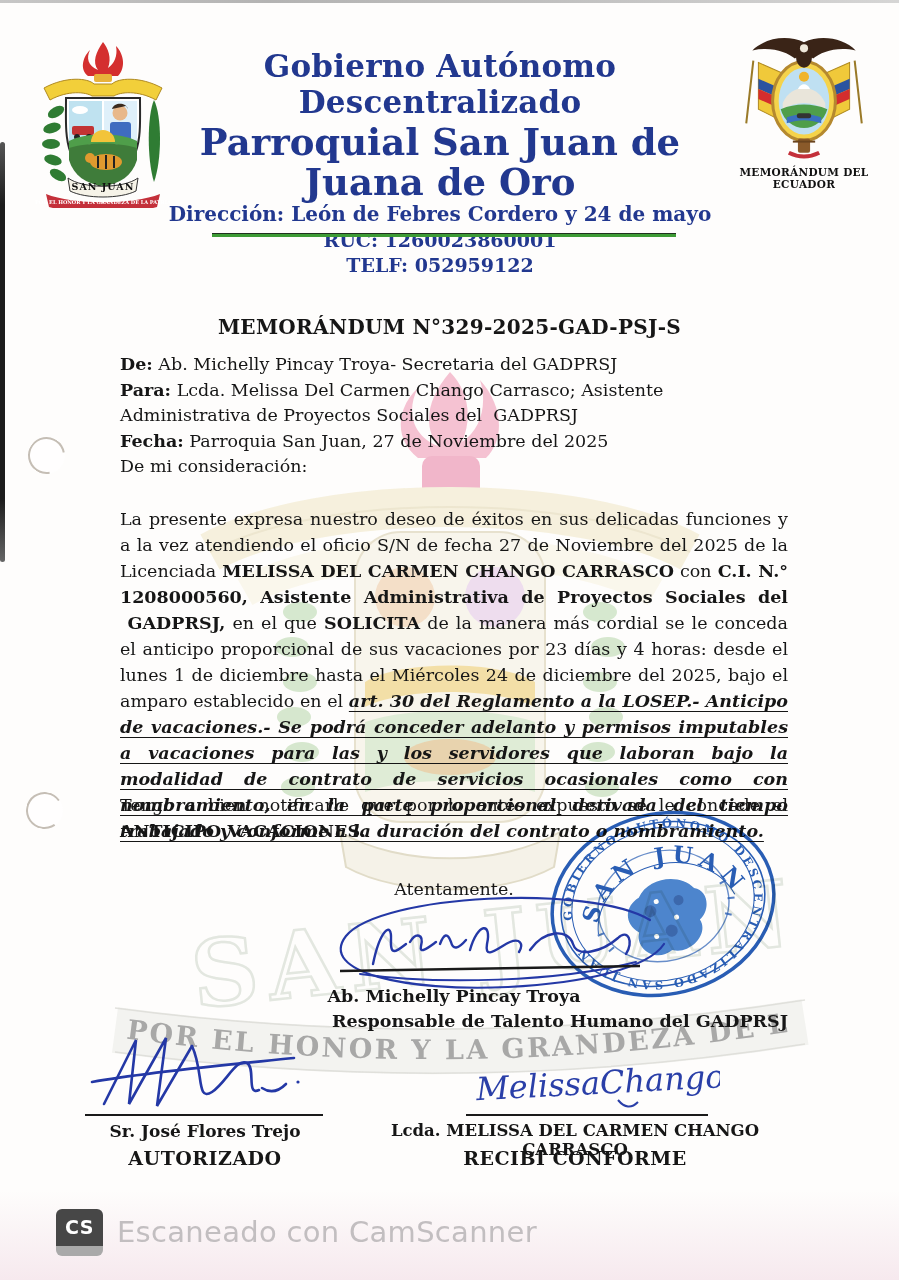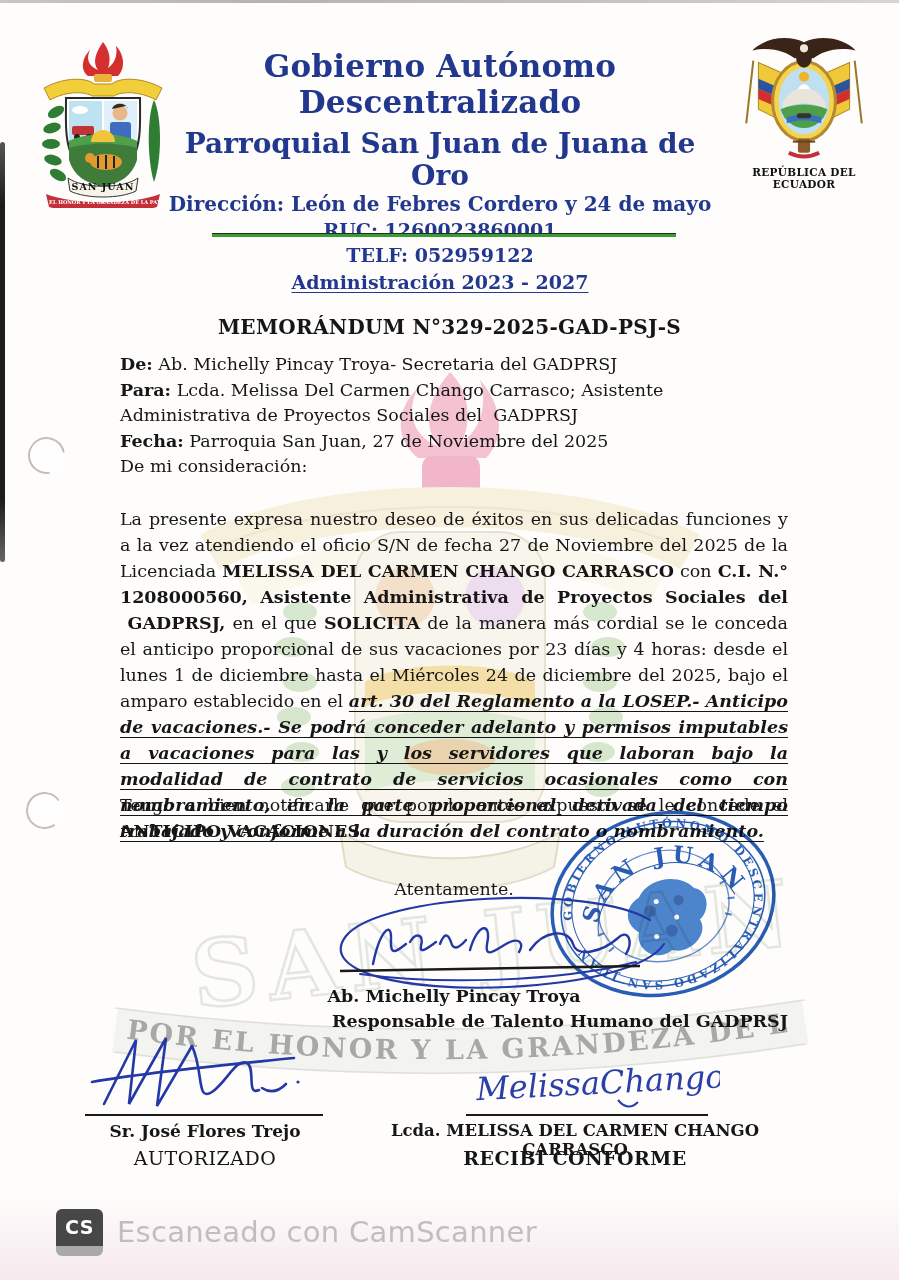--- a/index.html
+++ b/index.html
@@ -21,21 +21,21 @@
   .hole{width:37px;height:37px;border:2px solid #c5beb5;border-right-color:transparent;border-radius:50%;background:rgba(255,255,255,.6)}
   .hole1{left:28px;top:437px;transform:rotate(35deg)}
   .hole2{left:26px;top:792px;transform:rotate(10deg)}
   .bottom-tint{left:0;bottom:0;width:899px;height:90px;background:linear-gradient(rgba(246,233,238,0),#f6e9ee)}
   
   .seal-left{left:28px;top:38px;width:150px;height:170px}
   .seal-right{left:728px;top:32px;width:152px;height:146px;text-align:center}
   .seal-caption{margin-top:2px;font-family:"DejaVu Serif",serif;font-weight:700;font-size:10.5px;letter-spacing:.3px;color:#111}
   .head-center{left:160px;top:48px;width:560px;text-align:center;color:var(--accent-blue);font-weight:700}
   .org1{font-size:31px;line-height:36px;letter-spacing:.2px}
-  .org2{font-size:28px;line-height:32px;margin-top:8px}
+  .org2{font-size:37px;line-height:40px;margin-top:2px}
   .addr{font-size:20px;line-height:25px;margin-top:0}
   .ruc,.telf{font-size:19px;line-height:23px;margin-top:2px}
   .admin{font-size:19px;line-height:23px;margin-top:4px;text-decoration:underline;text-underline-offset:3px}
   .green-line{left:212px;top:233px;width:464px;height:4px;background:var(--divider-green);border-top:1px solid #20301f}
   
   .memo-title{left:0;top:315px;width:899px;text-align:center;font-weight:700;font-size:20px;letter-spacing:.3px}
   .col{left:120px;width:668px}
   .meta{top:352px;font-size:17.5px;line-height:25.5px}
   .meta b{font-weight:700}
   .p1{top:506px;font-size:17.5px;line-height:26px;text-align:justify}
@@ -47,21 +47,21 @@
   .sign-name{top:986px;text-align:center;font-weight:700;font-size:17.5px;z-index:5}
   .sign-title{top:1011px;text-align:right;font-weight:700;font-size:17.5px;z-index:5}
   
   .sig-main{left:318px;top:892px;width:382px;height:106px;z-index:6}
   .stamp{left:545px;top:808px;width:236px;height:192px;z-index:4;mix-blend-mode:multiply;opacity:.95}
   .sig-left{left:86px;top:1030px;width:250px;height:86px;z-index:6}
   .line-left{left:85px;top:1114px;width:238px;height:2px;background:#1a1a1a}
   .sig-right{left:468px;top:1056px;width:252px;height:58px;z-index:6}
   .line-right{left:466px;top:1114px;width:242px;height:2px;background:#1a1a1a}
   .foot-name-left{left:75px;top:1121px;width:260px;text-align:center;font-weight:700;font-size:17px}
-  .foot-role-left{left:75px;top:1147px;width:260px;text-align:center;font-weight:400;font-size:19px;letter-spacing:.5px}
+  .foot-role-left{left:75px;top:1147px;width:260px;text-align:center;font-weight:700;font-size:19px;letter-spacing:.5px}
   .foot-name-right{left:360px;top:1121px;width:430px;text-align:center;font-weight:700;font-size:16.5px}
   .foot-role-right{left:360px;top:1147px;width:430px;text-align:center;font-weight:700;font-size:19px;letter-spacing:.5px}
   
   .wm-crest{left:150px;top:362px;width:600px;height:560px;z-index:0}
   .wm-bigtext{left:120px;top:860px;width:680px;height:170px;z-index:0}
   .wm-banner{left:100px;top:988px;width:720px;height:100px;z-index:0}
   .content{z-index:2}
   
   .cs-row{left:56px;top:1208px;height:48px;display:flex;align-items:center;gap:14px;z-index:3}
   .cs-icon{width:47px;height:47px;border-radius:6px;overflow:hidden;display:flex;flex-direction:column}
@@ -179,30 +179,29 @@
       <path d="M52,76 A24,26 0 0 0 98,76 C83,70 67,70 52,76 Z" fill="#4f9e4a"></path>
       <path d="M58,84 C70,80 80,80 92,84 L92,90 C80,86 70,86 58,90 Z" fill="#3a6fc0"></path>
       <rect x="68" y="80" width="14" height="5" rx="2" fill="#333"></rect>
       <path d="M75,10 C58,2 36,6 24,18 C44,14 58,20 66,26 C70,22 80,22 84,26 C92,20 106,14 126,18 C114,6 92,2 75,10 Z" fill="#3a2417"></path>
       <ellipse cx="75" cy="24" rx="8" ry="11" fill="#3a2417"></ellipse>
       <circle cx="75" cy="16" r="4" fill="#efe8da"></circle>
       <rect x="69" y="105" width="12" height="14" rx="2" fill="#8a5a2a"></rect>
       <path d="M64,108 L86,108" stroke="#6a441e" stroke-width="2"></path>
       <path d="M60,119 C70,124 80,124 90,119" stroke="#c4303a" stroke-width="4" fill="none"></path>
     </svg>
-    <div class="seal-caption">REPÚBLICA DEL ECUADOR</div>
+    <div class="seal-caption">MEMORÁNDUM DEL ECUADOR</div>
   </div>
 
   <div class="abs head-center content">
     <div class="org1">Gobierno Autónomo Descentralizado</div>
     <div class="org2">Parroquial San Juan de Juana de Oro</div>
     <div class="addr">Dirección: León de Febres Cordero y 24 de mayo</div>
     <div class="ruc">RUC: 1260023860001</div>
     <div class="telf">TELF: 052959122</div>
-    <div class="admin">Administración 2023 - 2027</div>
   </div>
   <div class="abs green-line content"></div>
 
   <div class="abs memo-title content">MEMORÁNDUM N°329-2025-GAD-PSJ-S</div>
 
   <div class="abs col meta content">
     <div><b>De:</b> <span>Ab. Michelly Pincay Troya- Secretaria del GADPRSJ</span></div>
     <div><b>Para:</b> <span>Lcda. Melissa Del Carmen Chango Carrasco; Asistente Administrativa de Proyectos Sociales del &nbsp;GADPRSJ</span></div>
     <div><b>Fecha:</b> <span>Parroquia San Juan, 27 de Noviembre del 2025</span></div>
     <div>De mi consideración:</div>

